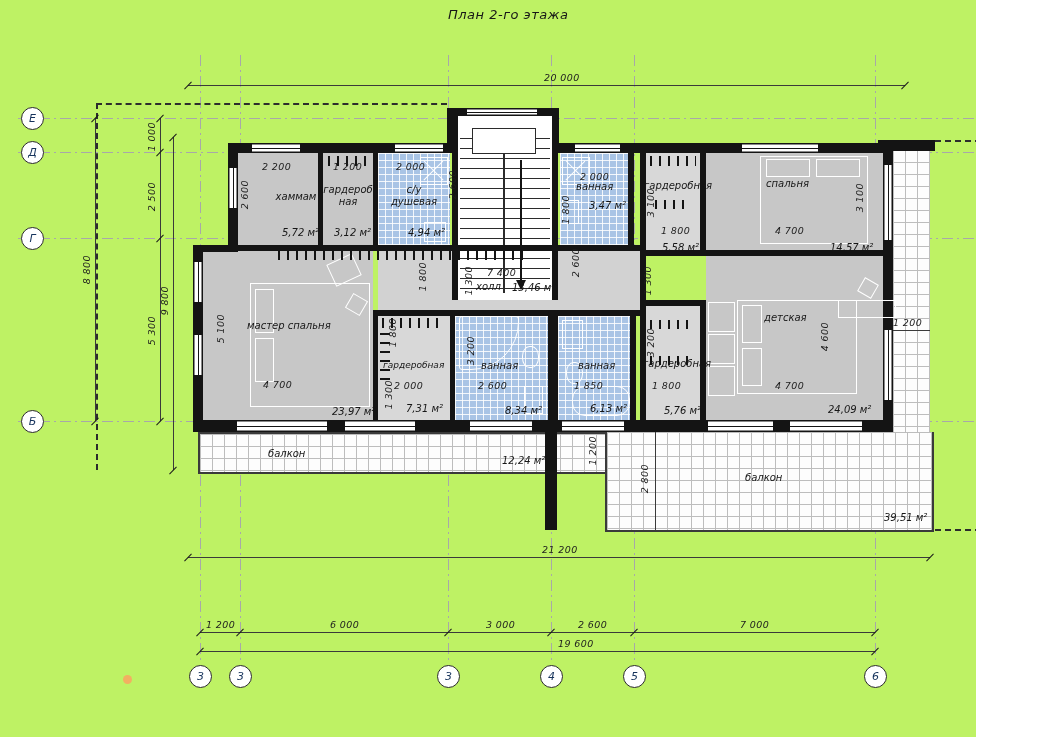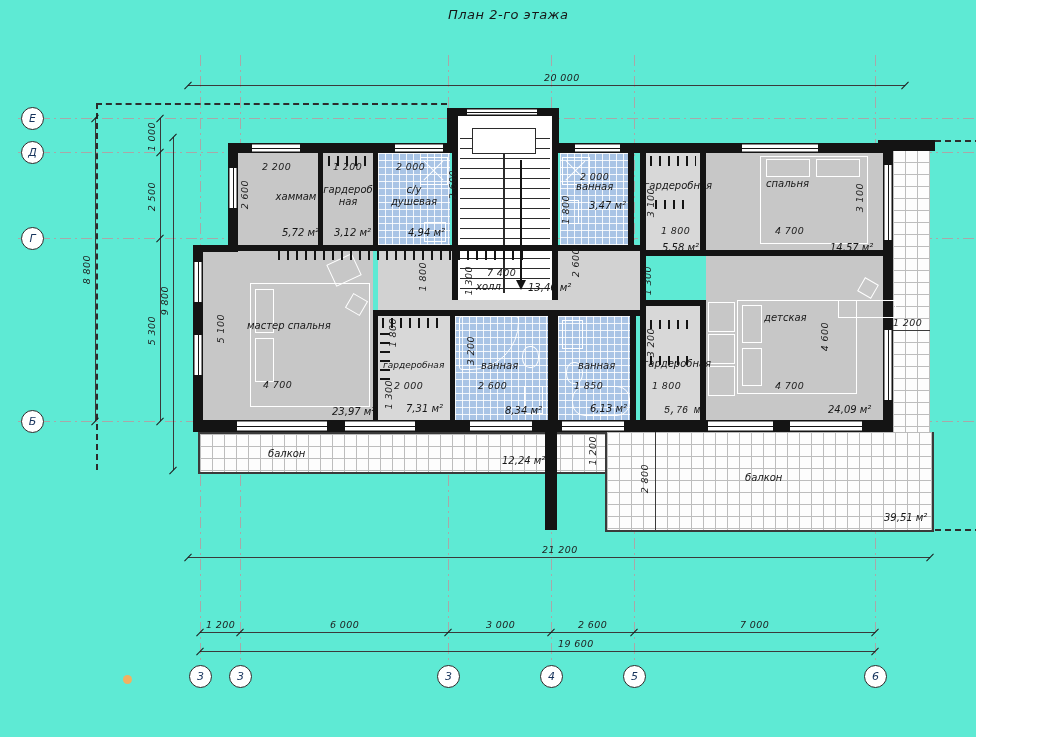--- a/index.html
+++ b/index.html
@@ -1,16 +1,16 @@
 <!DOCTYPE html>
 <html><head>
 <meta charset="utf-8">
 <style>
   html,body{margin:0;padding:0;background:#fff;}
-  #canvas{position:relative;width:976px;height:737px;background:#5eead4;overflow:hidden;
+  #canvas{position:relative;width:976px;height:737px;background:#bef264;overflow:hidden;
           font-family:"DejaVu Sans",sans-serif;color:#222;}
   .abs{position:absolute;}
   
   .gv{position:absolute;width:1px;background:repeating-linear-gradient(180deg,#a8a8a8 0 11px,transparent 11px 15px,#a8a8a8 15px 17px,transparent 17px 21px);}
   .gh{position:absolute;height:1px;background:repeating-linear-gradient(90deg,#a8a8a8 0 11px,transparent 11px 15px,#a8a8a8 15px 17px,transparent 17px 21px);}
   
   .dashv{position:absolute;width:0;border-left:2px dashed #2c2c2c;}
   .dashh{position:absolute;height:0;border-top:2px dashed #2c2c2c;}
   
   .dlh{position:absolute;height:0;border-top:1px solid #3a3a3a;}
@@ -191,29 +191,29 @@
   <div class="rarea" style="left:408px;top:228px;">4,94 м²</div>
   <div class="rlabel" style="left:576px;top:181px;">ванная</div>
   <div class="rarea" style="left:589px;top:201px;">3,47 м²</div>
   <div class="rlabel" style="left:644px;top:180px;">гардеробная</div>
   <div class="rarea" style="left:662px;top:243px;">5,58 м²</div>
   <div class="rlabel" style="left:766px;top:178px;">спальня</div>
   <div class="rarea" style="left:830px;top:243px;">14,57 м²</div>
   <div class="rlabel" style="left:247px;top:320px;">мастер спальня</div>
   <div class="rarea" style="left:332px;top:407px;">23,97 м²</div>
   <div class="rlabel" style="left:476px;top:281px;">холл</div>
-  <div class="rarea" style="left:528px;top:283px;">13,46 м²</div>
+  <div class="rarea" style="left:512px;top:283px;">13,46 м²</div>
   <div class="rlabel" style="left:383px;top:360px;font-size:9px;">гардеробная</div>
   <div class="rarea" style="left:406px;top:404px;">7,31 м²</div>
   <div class="rlabel" style="left:481px;top:360px;">ванная</div>
   <div class="rarea" style="left:505px;top:406px;">8,34 м²</div>
   <div class="rlabel" style="left:578px;top:360px;">ванная</div>
   <div class="rarea" style="left:590px;top:404px;">6,13 м²</div>
   <div class="rlabel" style="left:643px;top:358px;">гардеробная</div>
-  <div class="rarea" style="left:664px;top:406px;font-family:Liberation Mono, monospace;">5,76 м²</div>
+  <div class="rarea" style="left:664px;top:406px;">5,76 м²</div>
   <div class="rlabel" style="left:764px;top:312px;">детская</div>
   <div class="rarea" style="left:828px;top:405px;">24,09 м²</div>
   <div class="rlabel" style="left:268px;top:448px;">балкон</div>
   <div class="rarea" style="left:502px;top:456px;">12,24 м²</div>
   <div class="rlabel" style="left:745px;top:472px;">балкон</div>
   <div class="rarea" style="left:884px;top:513px;">39,51 м²</div>
 
   <div class="dlh" style="left:188px;top:85px;width:717px;"></div>
   <div class="tk" style="left:183px;top:85px;"></div>
   <div class="tk" style="left:900px;top:85px;"></div>

